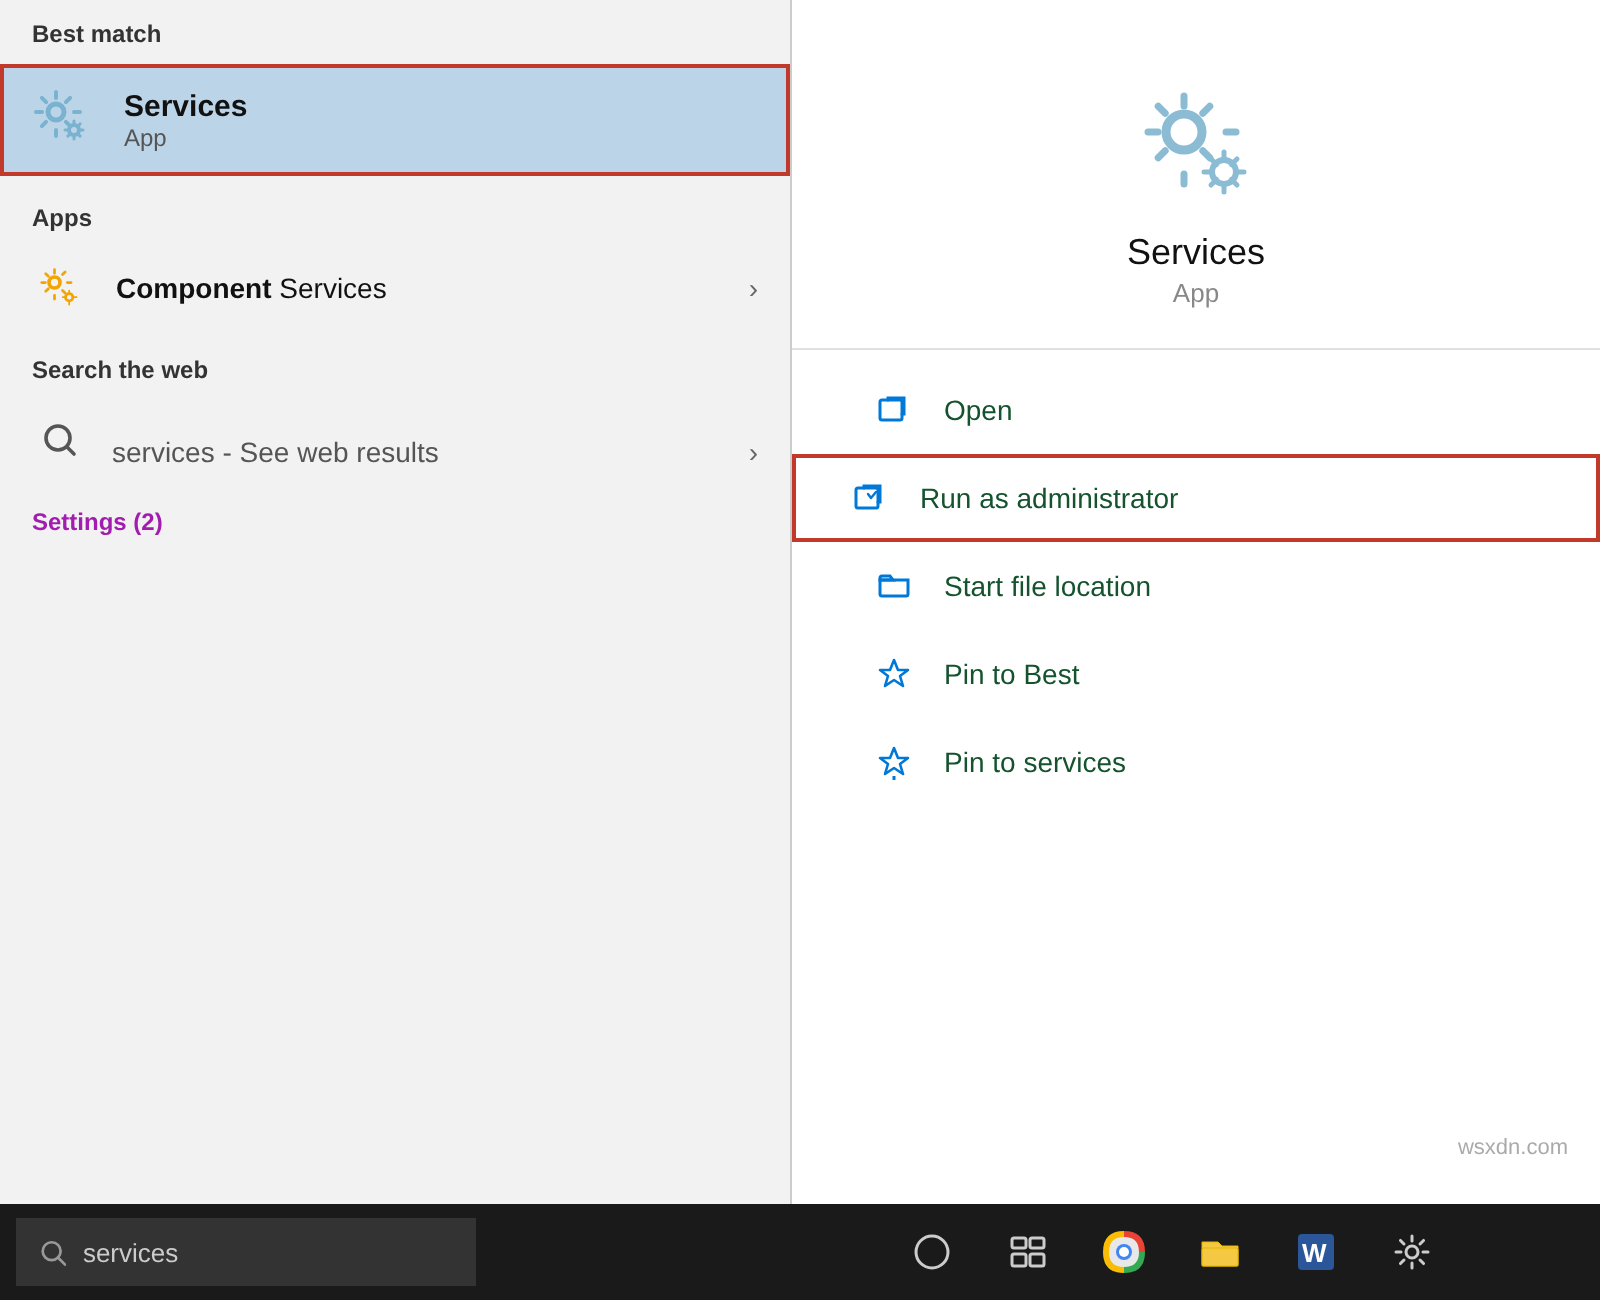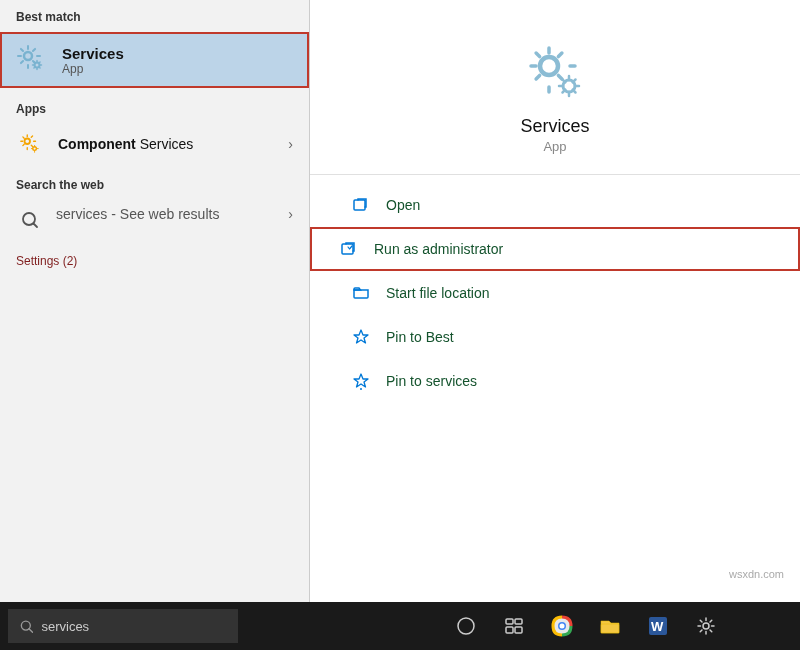--- a/index.html
+++ b/index.html
@@ -15,21 +15,21 @@
 
     
     .main-area {
       display: flex;
       flex: 1;
       overflow: hidden;
     }
 
     
     .left-panel {
-      width: 310px;
+      width: 396px;
       background: #f2f2f2;
       display: flex;
       flex-direction: column;
       border-right: 1px solid #ccc;
     }
 
     .section-label {
       font-size: 12px;
       font-weight: 600;
       color: #333;
@@ -84,21 +84,21 @@
       flex: 1;
     }
     .apps-item .chevron {
       font-size: 14px;
       color: #666;
     }
 
     
     .web-item {
       display: flex;
-      align-items: flex-start;
+      align-items: flex-end;
       padding: 10px 16px;
       cursor: pointer;
     }
     .web-item .web-icon {
       width: 28px;
       height: 28px;
       margin-right: 12px;
       display: flex; align-items: center; justify-content: center;
       color: #555;
       font-size: 16px;
@@ -112,22 +112,22 @@
     }
     .web-item .chevron {
       margin-left: auto;
       font-size: 14px;
       color: #666;
     }
 
     
     .settings-label {
       font-size: 12px;
-      font-weight: 400;
-      color: #7f1d1d;
+      font-weight: 700;
+      color: #a21caf;
       padding: 10px 16px 6px 16px;
     }
 
     
     .left-spacer { flex: 1; }
 
     
     .right-panel {
       flex: 1;
       background: #fff;

